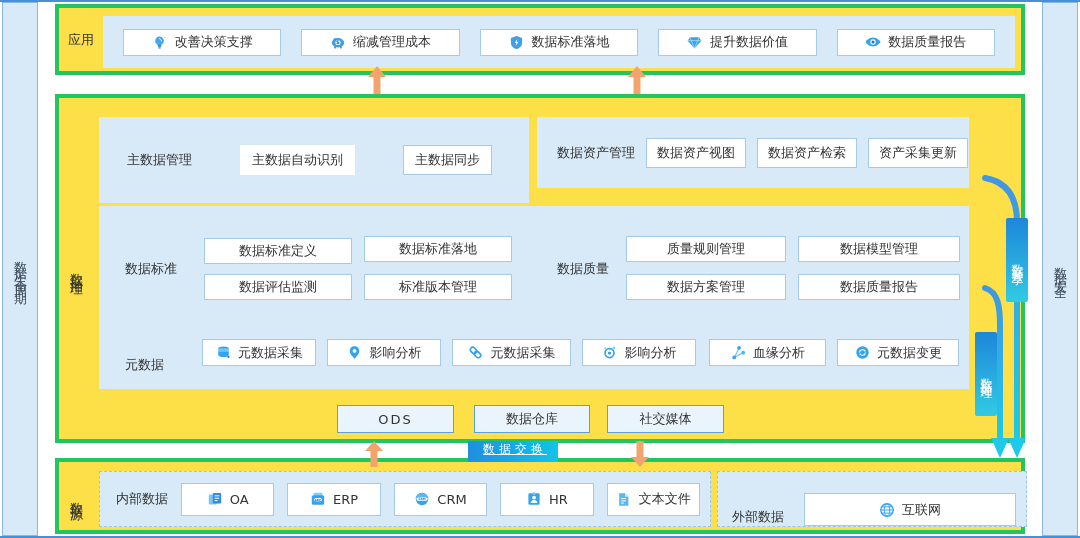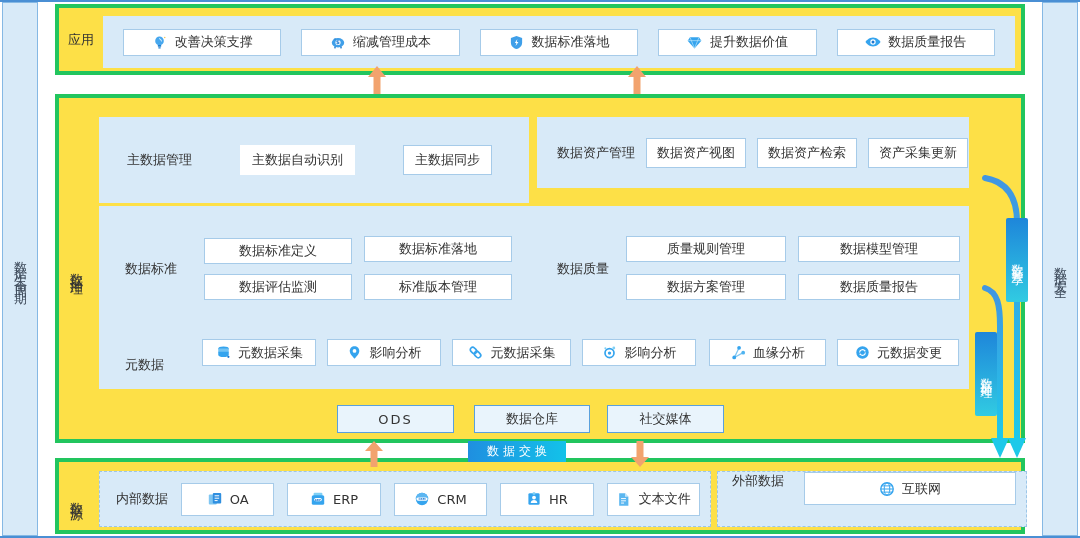--- a/index.html
+++ b/index.html
@@ -50,41 +50,41 @@
 
   
   .store-box{position:absolute;top:307px;height:28px;background:#e9f4fc;border:1px solid #5aa0dc;
              box-sizing:border-box;display:flex;align-items:center;justify-content:center;
              font-size:13px;color:#333;}
   #store-0{left:278px;width:117px;letter-spacing:2px;}
   #store-1{left:415px;width:116px;}
   #store-2{left:548px;width:117px;}
 
   
-  #exchange-badge{position:absolute;left:468px;top:441px;width:98px;height:21px;z-index:6;
+  #exchange-badge{position:absolute;left:468px;top:441px;width:90px;height:21px;z-index:6;
      background:linear-gradient(90deg,#1f8fe0,#13c2e9);color:#fff;font-size:12px;
-     letter-spacing:4px;display:flex;align-items:center;justify-content:center;padding-left:4px;box-sizing:border-box;}
+     letter-spacing:4px;display:flex;justify-content:center;padding-left:4px;box-sizing:border-box;text-decoration:underline;}
 
   
   .o-arrow{position:absolute;z-index:5;}
 
   
   #conn-svg{position:absolute;left:958px;top:158px;z-index:4;}
   .vtab{position:absolute;z-index:7;writing-mode:vertical-rl;letter-spacing:3px;color:#fff;
         font-size:12px;display:flex;align-items:center;justify-content:center;
         background:linear-gradient(180deg,#1e86da,#31cbe2);border-radius:2px;}
   #tab-share{left:1006px;top:218px;width:22px;height:84px;}
   #tab-process{left:975px;top:332px;width:22px;height:84px;}
 
   
   #panel-internal{left:40px;top:9px;width:612px;height:56px;border:1px dashed #9cc6e8;
                   padding:0 10px 0 16px;gap:13px;display:flex;align-items:center;}
   #panel-internal .btn{height:33px;flex:1;}
   #panel-external{left:658px;top:9px;width:310px;height:56px;border:1px dashed #9cc6e8;
-                  padding:0 10px 0 14px;gap:20px;display:flex;align-items:flex-start;}
+                  padding:0 10px 0 14px;gap:20px;display:flex;align-items:flex-end;}
   #panel-external .btn{height:33px;flex:1;}
 </style>
 </head>
 <body>
 
 <div class="page">
   <div class="frame-line frame-top"></div>
   <div class="frame-line frame-bottom"></div>
 
   <div class="strip strip-left">

